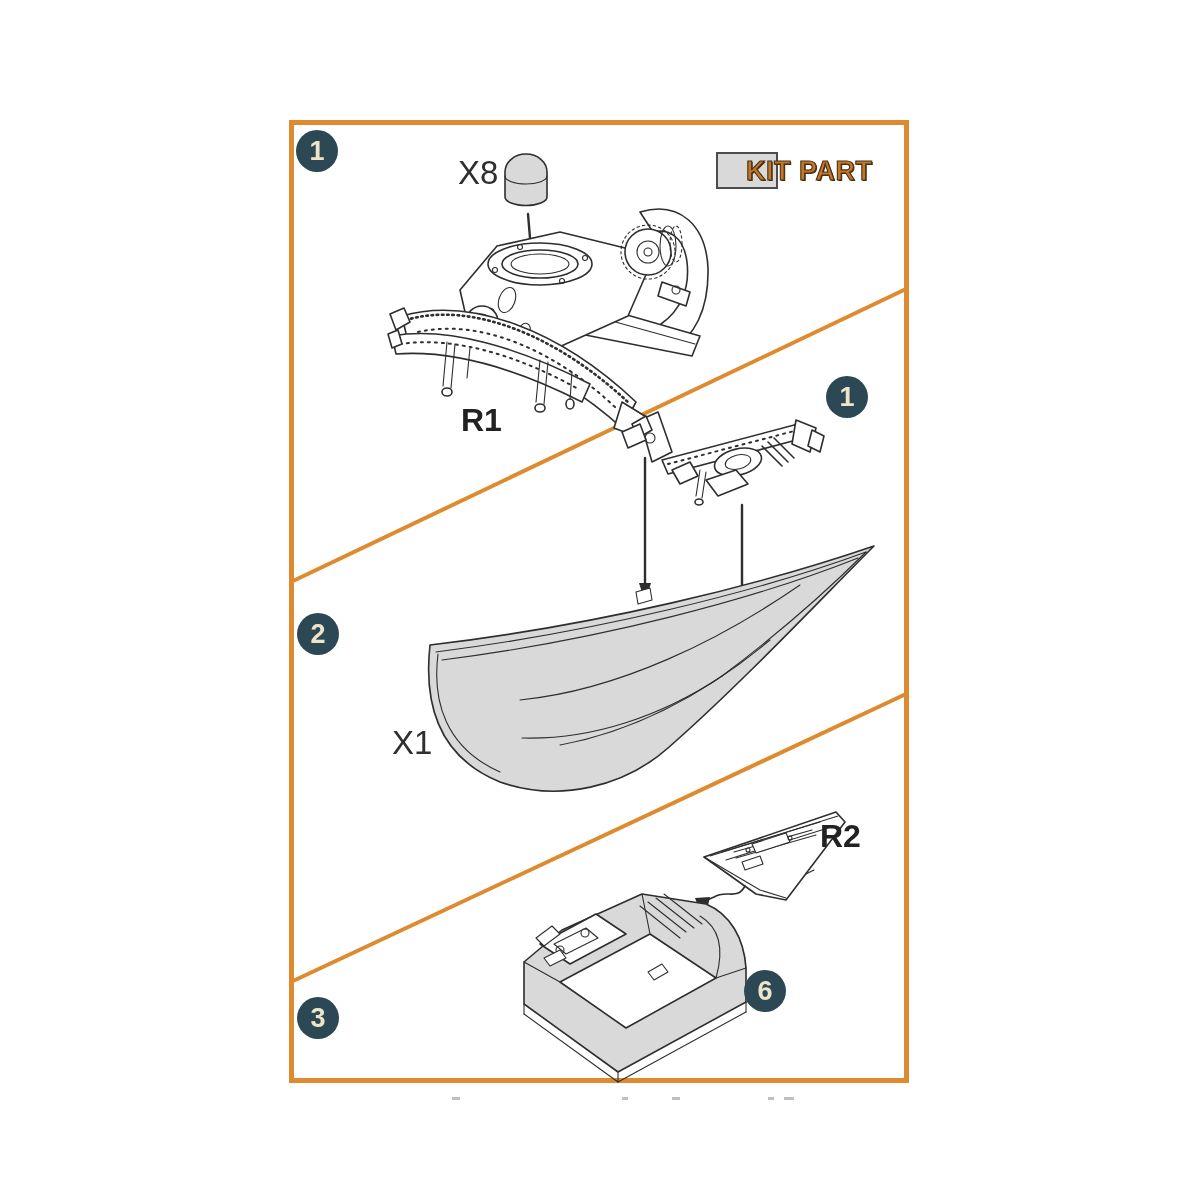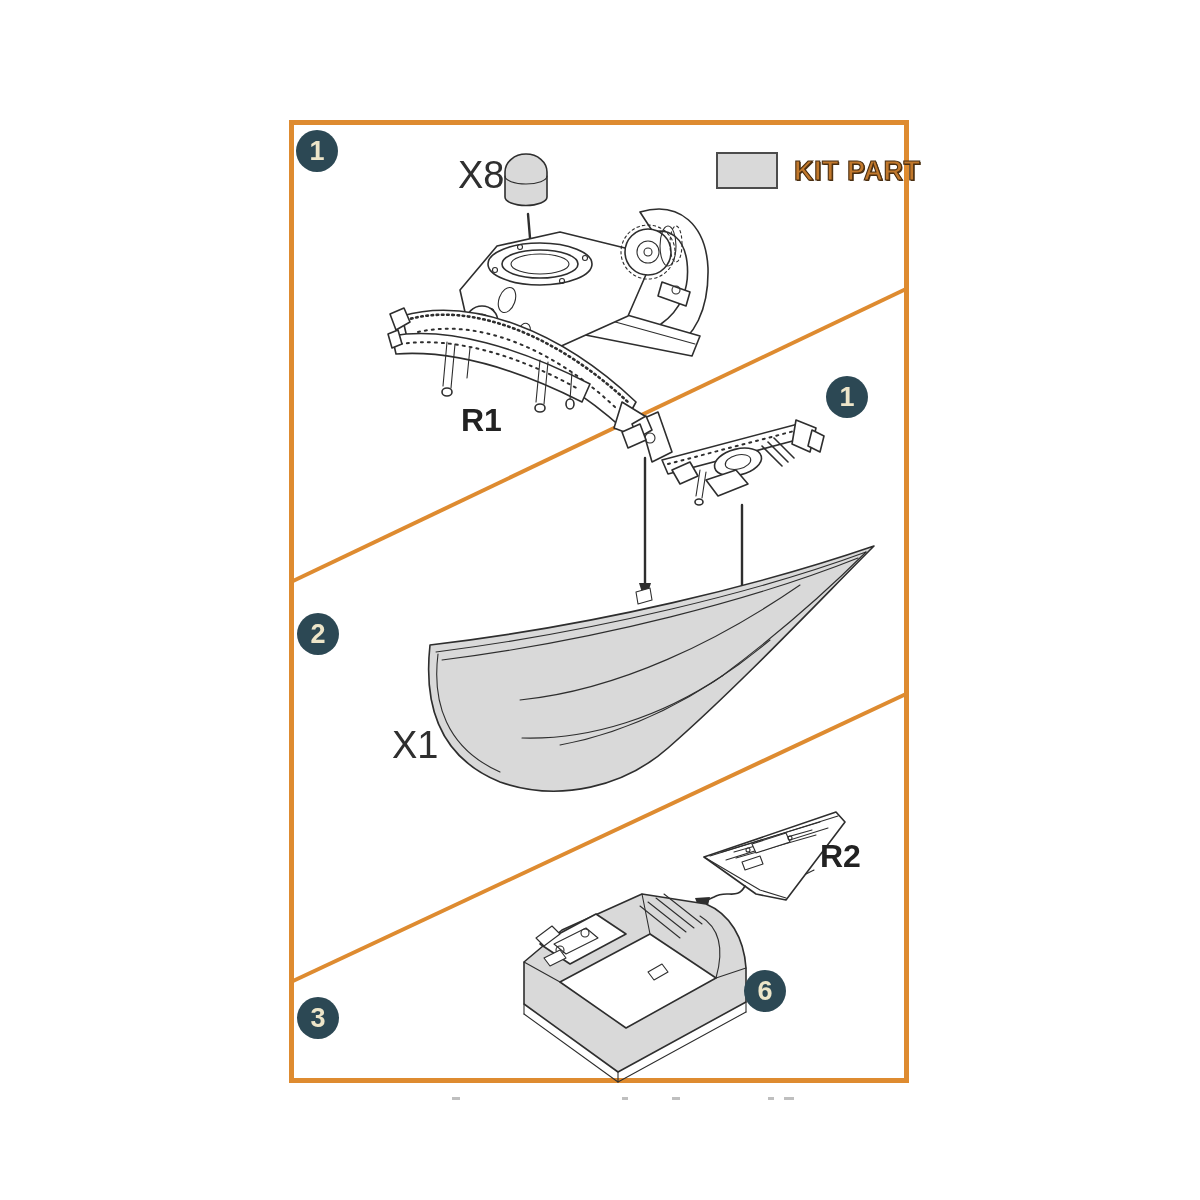--- a/index.html
+++ b/index.html
@@ -22,25 +22,25 @@
   .fg{fill:var(--kit-part-fill);}
   .fd{fill:var(--line-art);stroke:none;}
   .dash{stroke-dasharray:2 5;stroke-width:2;}
   .teeth{stroke-dasharray:1.6 3.6;stroke-width:2.6;}
   .arrowline{stroke-width:2.4;}
   .accent{stroke:var(--frame-orange);fill:none;}
   .badge{position:absolute;width:42px;height:42px;border-radius:50%;
          background:var(--badge-bg);color:var(--badge-text);
          display:flex;align-items:center;justify-content:center;
          font-size:27px;font-weight:700;}
-  .qty-label{position:absolute;font-size:38px;font-weight:400;color:var(--label-text);line-height:1;}
+  .qty-label{position:absolute;font-size:33px;font-weight:400;color:var(--label-text);line-height:1;}
   .part-label{position:absolute;font-size:32px;font-weight:700;color:#222;line-height:1;}
   .kit-swatch{position:absolute;left:716px;top:152px;width:62px;height:37px;
               background:var(--kit-part-fill);border:2px solid #4C4C4C;box-sizing:border-box;}
-  .kit-text{position:absolute;left:794px;top:155px;font-size:27px;font-weight:700;
+  .kit-text{position:absolute;left:746px;top:155px;font-size:27px;font-weight:700;
             color:var(--kit-part-text);-webkit-text-stroke:1.1px #4A2F12;
             text-shadow:1px 1px 0 #4A2F12;letter-spacing:.5px;line-height:1.2;}
   .remnant{position:absolute;height:3px;background:#8A8A8A;opacity:.55;}
 </style>
 </head>
 <body>
 
 <div class="canvas">
 
   <svg width="1200" height="1200" viewBox="0 0 1200 1200">
@@ -210,21 +210,21 @@
   <div class="badge" style="left:297px;top:613px">2</div>
   <div class="badge" style="left:297px;top:997px">3</div>
   <div class="badge" style="left:744px;top:970px">6</div>
 
   <div class="kit-swatch"></div>
   <div class="kit-text">KIT PART</div>
 
   <div class="qty-label" style="left:458px;top:156px">X8</div>
   <div class="part-label" style="left:461px;top:404px">R1</div>
   <div class="qty-label" style="left:392px;top:726px">X1</div>
-  <div class="part-label" style="left:820px;top:840px">R2</div>
+  <div class="part-label" style="left:820px;top:820px">R2</div>
 
   <div class="remnant" style="left:452px;top:1097px;width:8px"></div>
   <div class="remnant" style="left:622px;top:1097px;width:6px"></div>
   <div class="remnant" style="left:672px;top:1097px;width:8px"></div>
   <div class="remnant" style="left:768px;top:1097px;width:6px"></div>
   <div class="remnant" style="left:784px;top:1097px;width:10px"></div>
 
 </div>
 
 </body></html>

